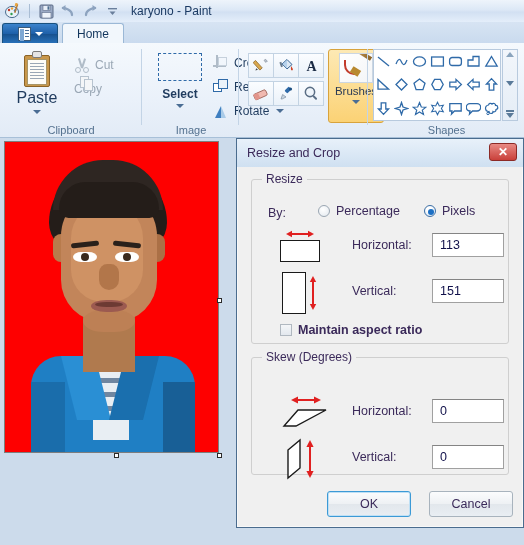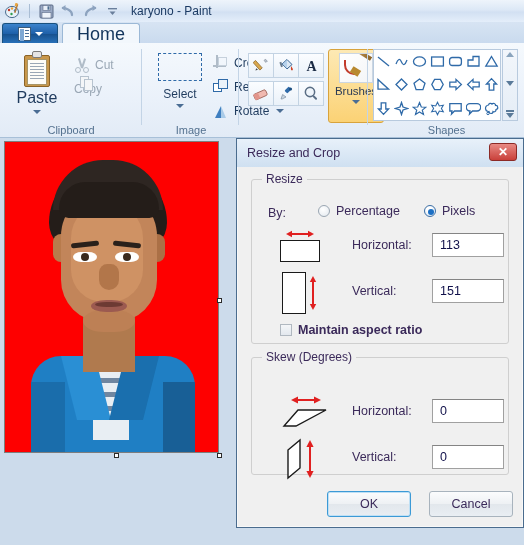--- a/index.html
+++ b/index.html
@@ -43,21 +43,21 @@
     content:""; position:absolute; left:1px; top:1px; width:4px; height:12px;
     background:#7fa8d4;
   }
   .menu-doc:after{
     content:""; position:absolute; left:6px; top:2px; right:1px; height:9px;
     background:repeating-linear-gradient(to bottom,#4a6f9b 0 1px,transparent 1px 3px);
   }
   .tri-down{ width:0;height:0;border-left:4px solid transparent;border-right:4px solid transparent;border-top:4px solid #fff; }
   .tab{
     position:absolute;top:1px;height:21px;line-height:20px;
-    padding:0 14px;font-size:18px;color:#1c3c66;text-align:right;
+    padding:0 14px;font-size:12px;color:#1c3c66;text-align:right;
   }
   .tab.active{
     background:#f2f7fc;
     border:1px solid #9bb8d6; border-bottom:none;
     border-radius:3px 3px 0 0;
     color:#12355c;
   }
 
   
   #ribbon{
@@ -106,21 +106,21 @@
   .ico-copy .pg1{ left:0;top:0; }
   .ico-copy .pg2{ left:4px;top:3px; }
 
   
   #grp-image{ left:143px; width:96px; }
   #select-btn{
     position:absolute;left:6px;top:6px;width:62px;height:72px;
     display:flex;flex-direction:column;align-items:center;
   }
   .sel-marquee{ width:44px;height:28px;border:1px dashed #2f6aa8;margin-top:4px; }
-  #select-label{ font-size:12px;color:#1f3b5e;margin-top:6px; }
+  #select-label{ font-size:12px;color:#1f3b5e;margin-top:6px;font-weight:bold; }
   #grp-image .cmd{ left:70px; color:#1f3b5e; }
   #cmd-crop{ top:10px; color:#9aa7b5; }
   #cmd-resize{ top:34px; }
   #cmd-rotate{ top:58px; }
   
   .ico-crop .cr1{ position:absolute;left:3px;top:0;width:1.5px;height:13px;background:#b0bcc8; }
   .ico-crop .cr2{ position:absolute;left:0;top:10px;width:13px;height:1.5px;background:#b0bcc8; }
   .ico-crop .cr3{ position:absolute;left:5px;top:2px;width:9px;height:9px;border:1px solid #c6d1dc; }
   
   .ico-resize .rs1{ position:absolute;left:0;top:4px;width:9px;height:9px;border:1.4px solid #2f6aa8;background:#fff; }

